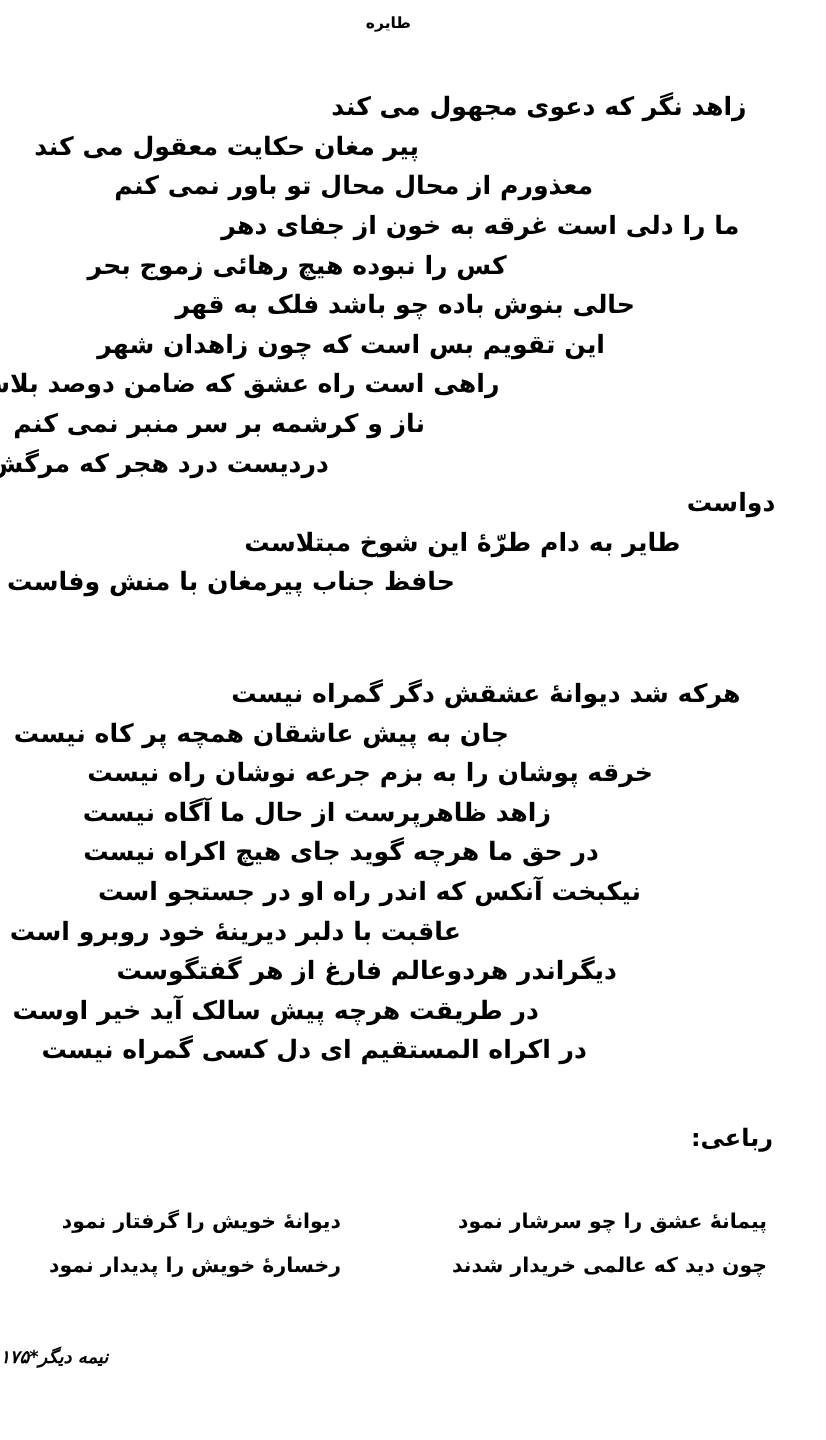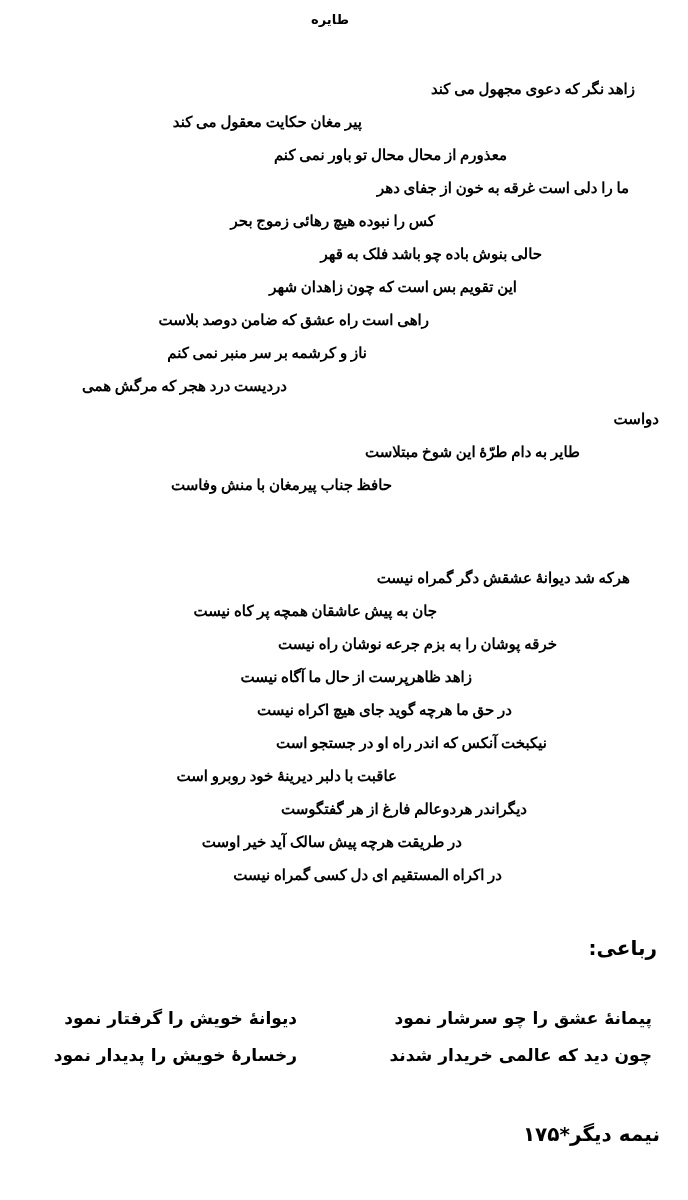--- a/index.html
+++ b/index.html
@@ -11,36 +11,35 @@
     position: relative;
     width: 688px;
     height: 1200px;
     box-sizing: border-box;
     background: #ffffff;
     color: #000000;
     direction: rtl;
     font-family: "DejaVu Sans", sans-serif;
     font-weight: bold;
     overflow: hidden;
-    padding: 0 28px 0 0;
+    padding: 0 41px 0 0;
   }
   .page-header {
     margin-top: 12px;
     width: 100%;
     text-align: center;
     font-size: 13px;
     letter-spacing: 0.5px;
   }
   .poem .line {
     height: 33px;
     line-height: 33px;
-    font-size: 15px;
+    font-size: 21px;
     white-space: nowrap;
     text-align: right;
-    font-family: Liberation Serif, serif;
   }
   .poem-1 { margin-top: 46px; }
   .poem-2 { margin-top: 60px; }
   .rubai-label {
     margin-top: 40px;
     height: 33px;
     line-height: 33px;
     font-size: 20px;
     text-align: right;
     margin-right: 3px;
@@ -61,22 +60,23 @@
     width: 300px;
     text-align: right;
   }
   .rubai-row .hemistich-left {
     margin-right: 55px;
     text-align: right;
   }
   .page-footer {
     margin-top: 48px;
     width: 100%;
-    text-align: right;
-    font-size: 20px;
+    text-align: left;
+    font-size: 15px;
+    font-style: italic;
   }
 </style>
 </head>
 <body>
 
 <div class="page">
 
   <div class="page-header">طايره</div>
 
   <div class="poem poem-1">

